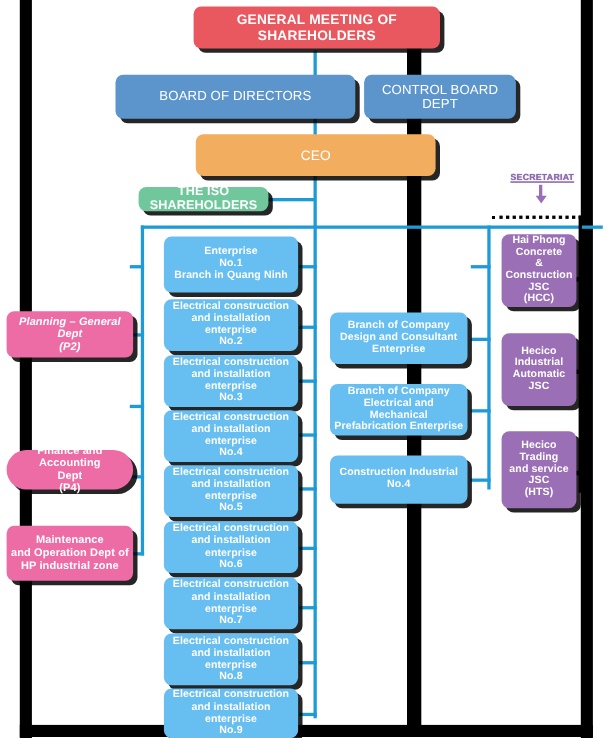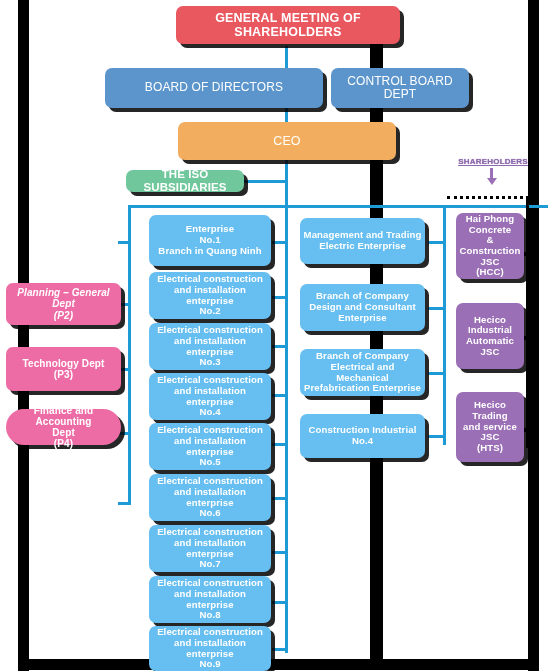--- a/index.html
+++ b/index.html
@@ -119,21 +119,21 @@
   <div class="ln lnh" style="left:428px;top:307px;width:18px;"></div>
   <div class="ln lnh" style="left:428px;top:372px;width:18px;"></div>
   <div class="ln lnh" style="left:428px;top:435px;width:18px;"></div>
 
   <div class="dotted"></div>
   <div class="frame-edge" style="left:526px;top:196px;width:3px;height:252px;"></div>
   <div class="frame-edge" style="left:517px;top:252px;width:12px;height:4px;"></div>
   <div class="frame-edge" style="left:517px;top:336px;width:12px;height:4px;"></div>
   <div class="frame-edge" style="left:517px;top:428px;width:12px;height:4px;"></div>
 
-  <div class="subs-label">SHAREHOLDERS</div>
+  <div class="subs-label">SECRETARIAT</div>
   <div class="subs-arrow">
       <i></i>
       <b></b>
     </div>
 
   <div class="node n-red" style="left:176px;top:6px;width:224px;height:38px;">
     <span>GENERAL MEETING OF SHAREHOLDERS</span>
   </div>
 
   <div class="node n-blue" style="left:105px;top:68px;width:218px;height:40px;">
@@ -142,36 +142,37 @@
 
   <div class="node n-orange" style="left:178px;top:122px;width:218px;height:38px;">
     <span>CEO</span>
   </div>
 
   <div class="node n-blue" style="left:331px;top:68px;width:138px;height:40px;">
     <span>CONTROL BOARD DEPT</span>
   </div>
 
   <div class="node n-green" style="left:126px;top:170px;width:118px;height:22px;">
-    <span>THE ISO SUBSIDIARIES</span>
+    <span>THE ISO SHAREHOLDERS</span>
   </div>
 
   <div class="node n-pink" style="left:6px;top:283px;width:115px;height:42px;font-style:italic;">
     <span>Planning – General Dept
 (P2)</span>
-  </div>
-  <div class="node n-pink" style="left:6px;top:347px;width:115px;height:44px;">
-    <span>Technology Dept
-(P3)</span>
   </div>
   <div class="node n-pink" style="left:6px;top:409px;width:115px;height:36px;border-radius:21px;">
     <span>Finance and Accounting
 Dept
 (P4)</span>
   </div>
+  <div class="node n-pink" style="left:6px;top:478px;width:115px;height:50px;">
+    <span>Maintenance
+and Operation Dept of
+HP industrial zone</span>
+  </div>
 
   <div class="node n-lblue" style="left:149px;top:215px;width:122px;height:51px;">
     <span>Enterprise
 No.1
 Branch in Quang Ninh</span>
   </div>
   <div class="node n-lblue" style="left:149px;top:272px;width:122px;height:47px;">
     <span>Electrical construction
 and installation enterprise
 No.2</span>
@@ -205,24 +206,20 @@
     <span>Electrical construction
 and installation enterprise
 No.8</span>
   </div>
   <div class="node n-lblue" style="left:149px;top:626px;width:122px;height:45px;">
     <span>Electrical construction
 and installation enterprise
 No.9</span>
   </div>
 
-  <div class="node n-lblue" style="left:300px;top:218px;width:125px;height:46px;">
-    <span>Management and Trading
-Electric Enterprise</span>
-  </div>
   <div class="node n-lblue" style="left:300px;top:284px;width:125px;height:47px;">
     <span>Branch of Company
 Design and Consultant
 Enterprise</span>
   </div>
   <div class="node n-lblue" style="left:300px;top:349px;width:125px;height:47px;">
     <span>Branch of Company
 Electrical and Mechanical
 Prefabrication Enterprise</span>
   </div>

